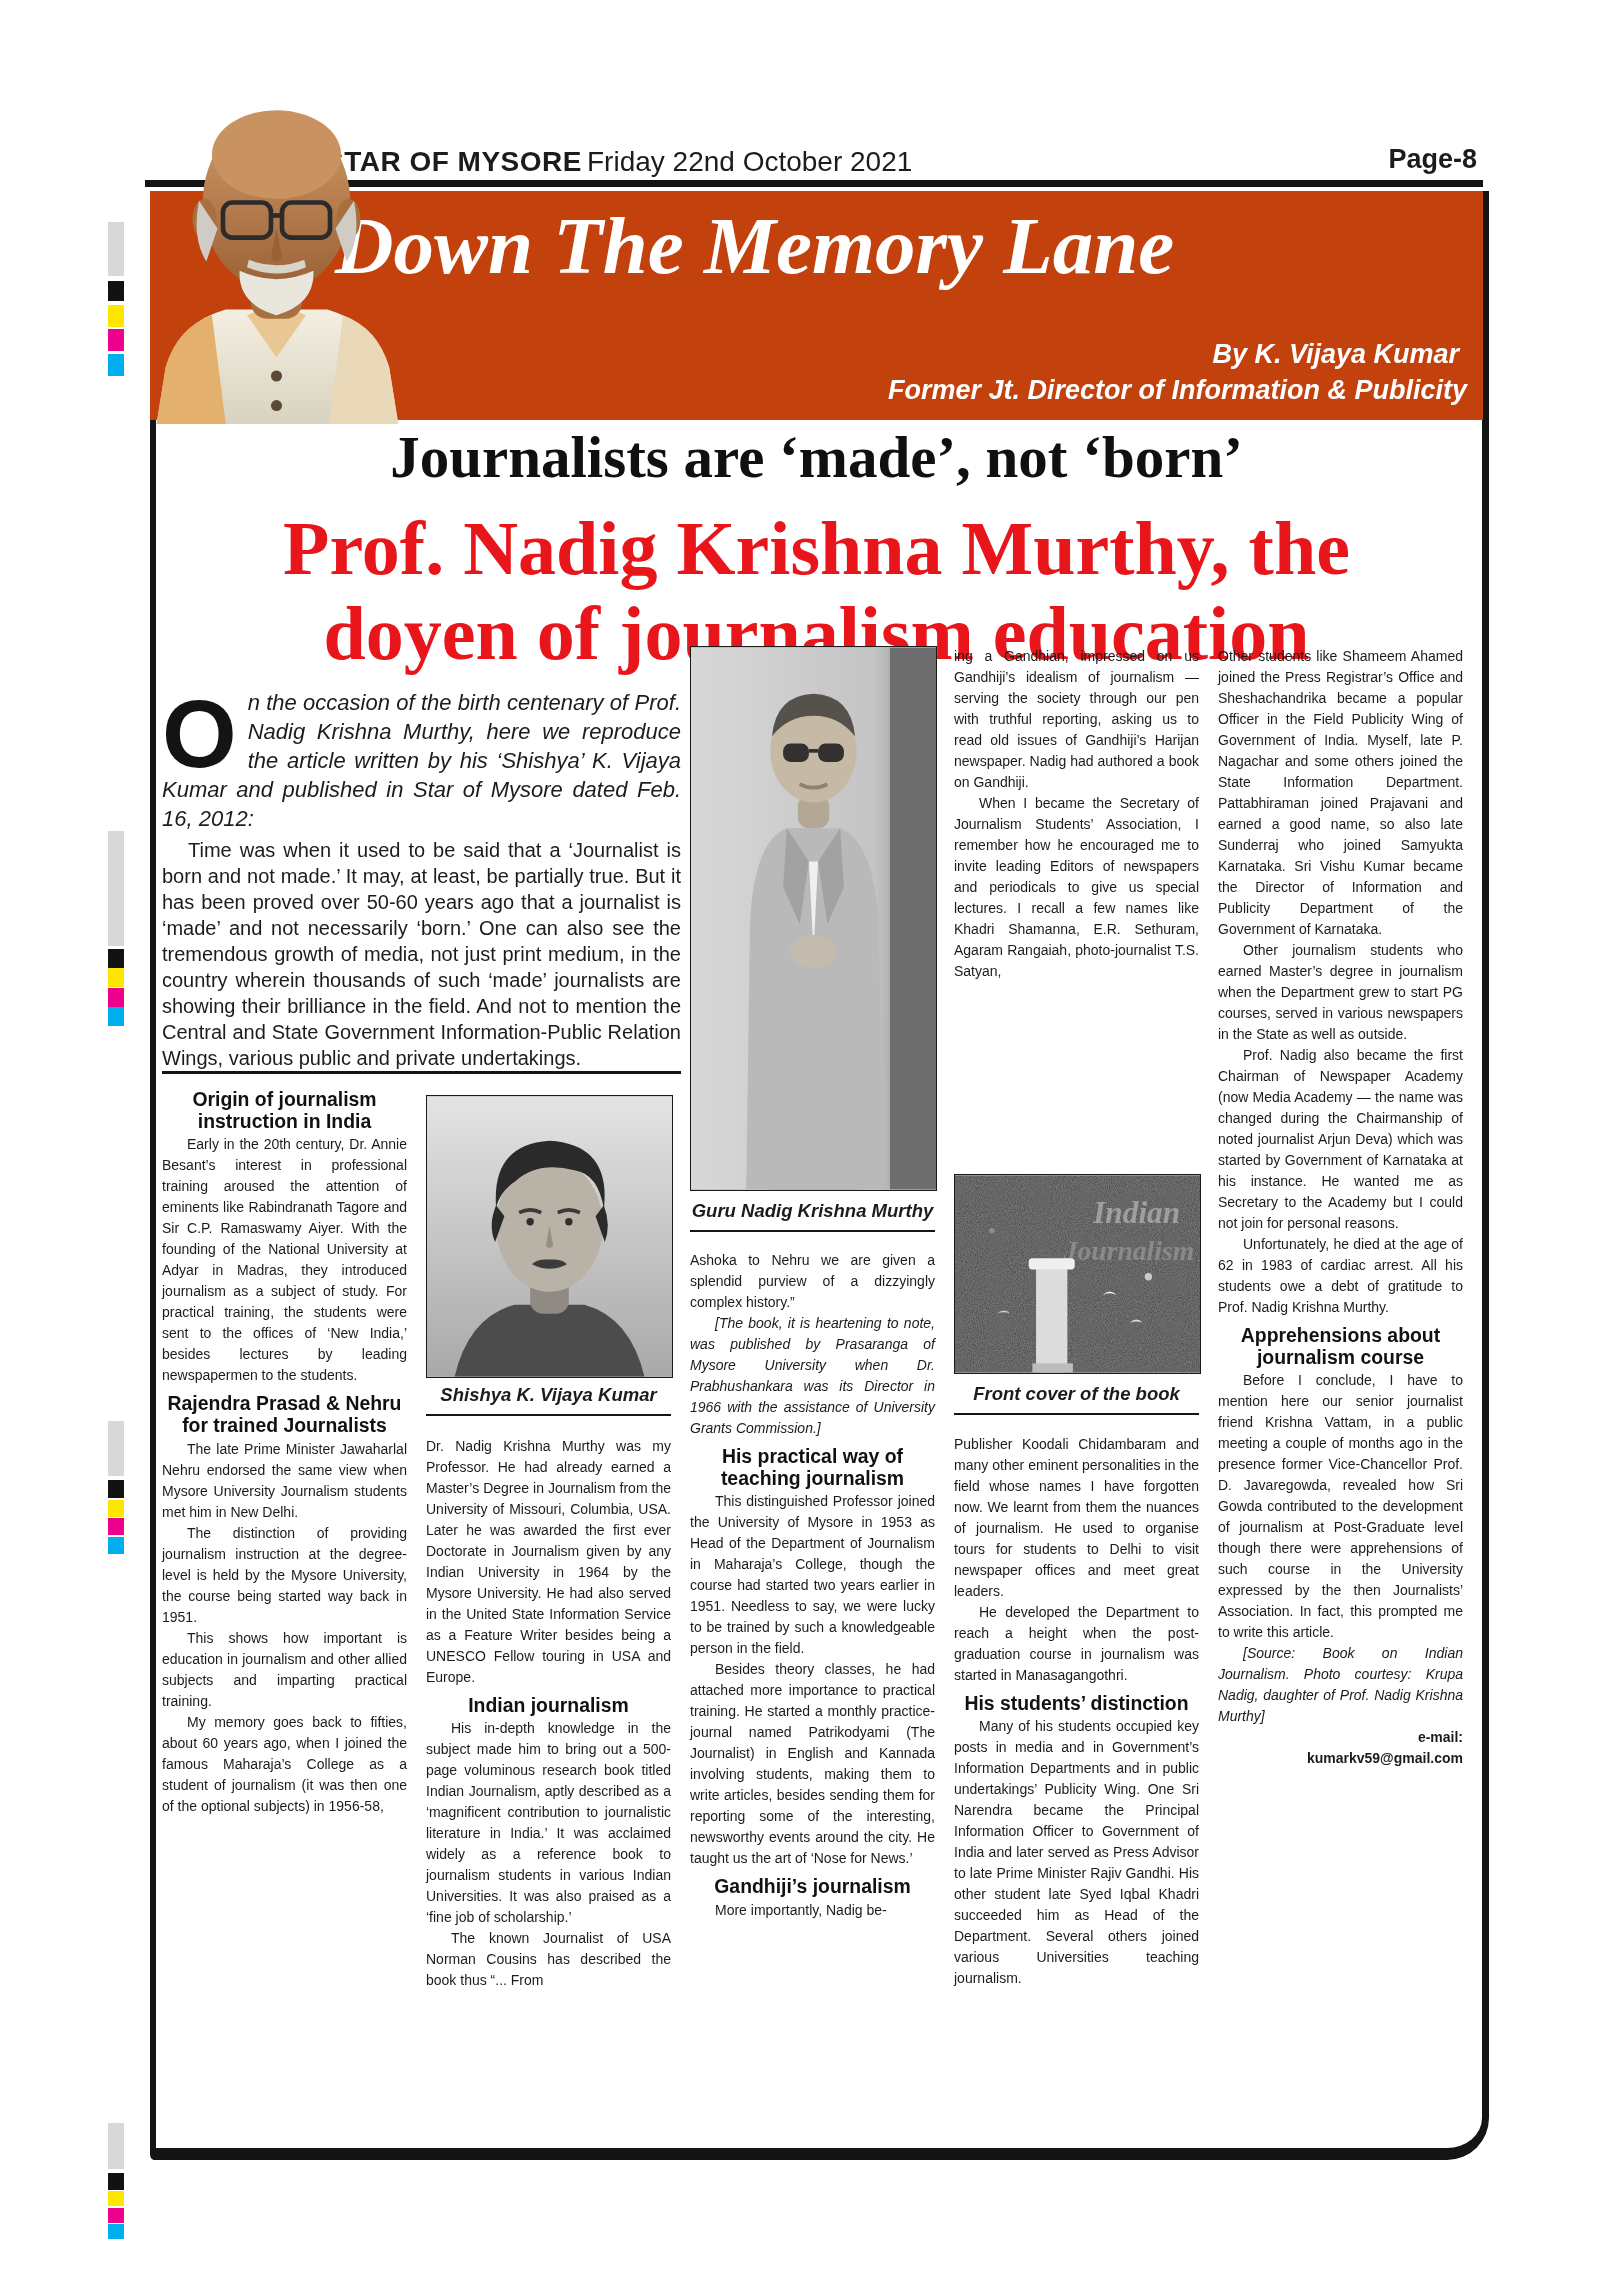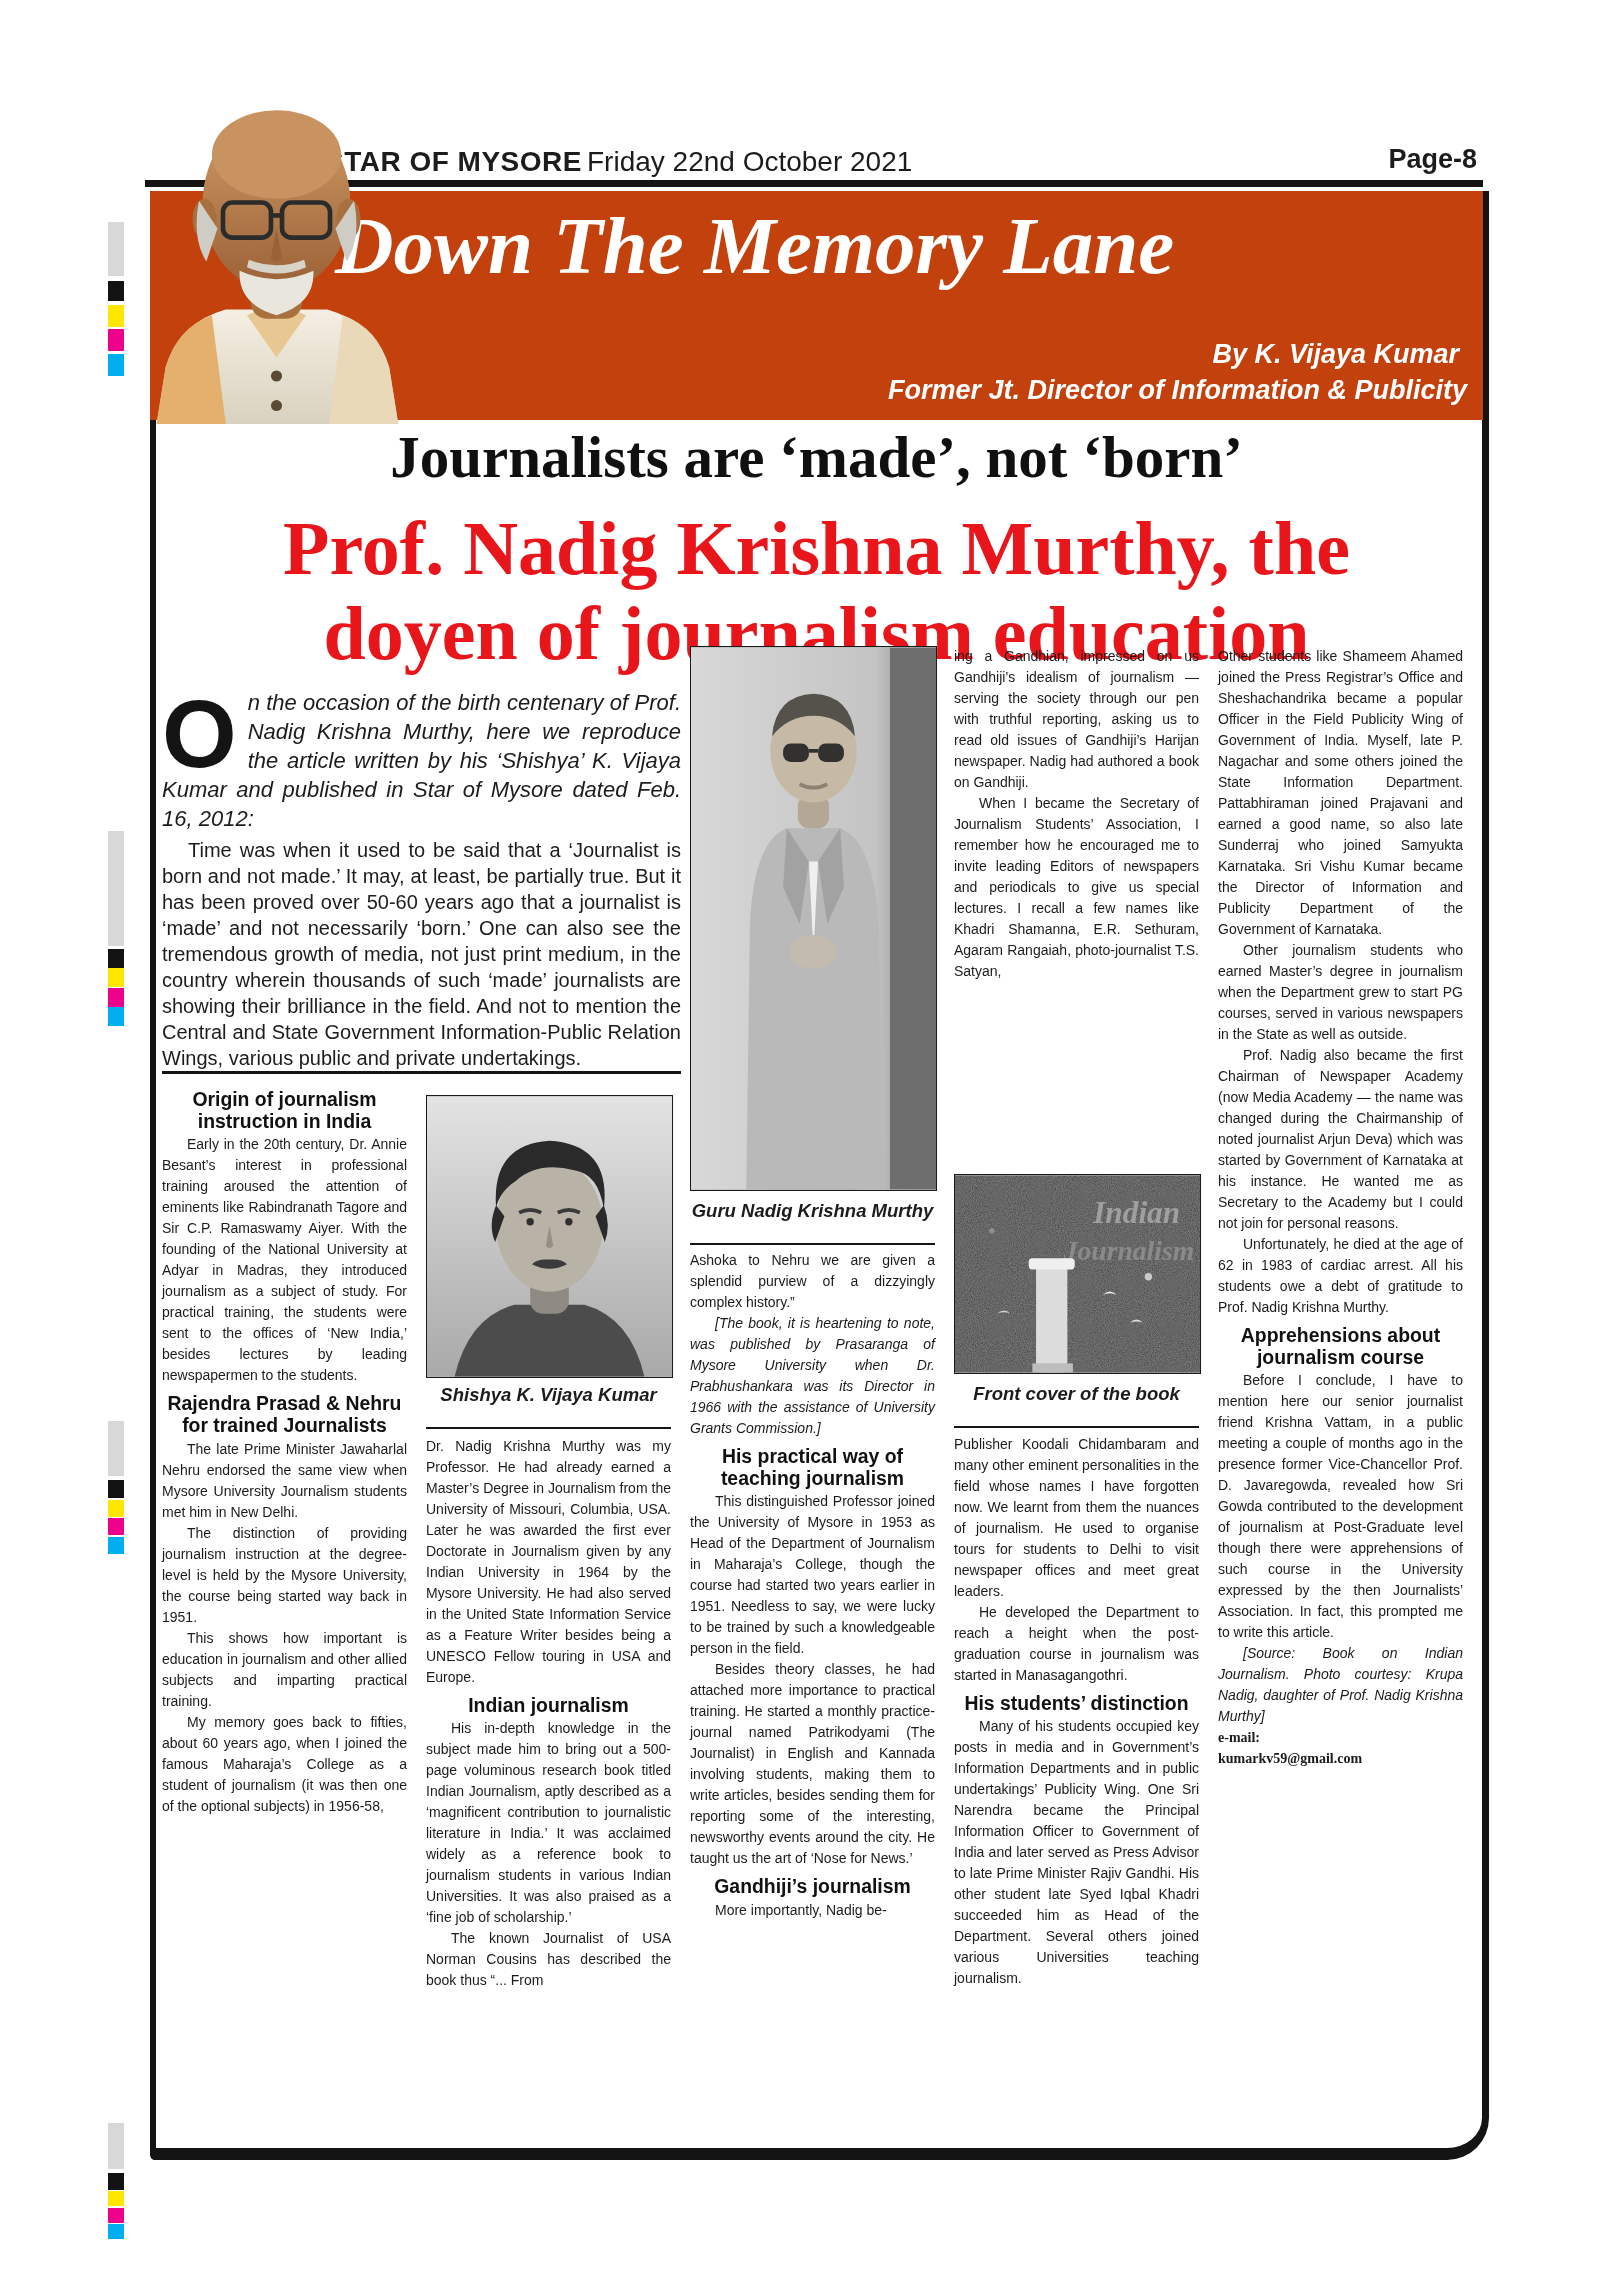--- a/index.html
+++ b/index.html
@@ -37,27 +37,27 @@
   .intro{position:absolute;left:162px;top:688px;width:519px;text-align:justify;}
   .dropcap{float:left;font-weight:bold;font-size:96px;line-height:79px;margin:5.5px 11px 0 0;color:#141414;}
   .intro-it{font-style:italic;font-size:22px;line-height:29px;}
   .intro-body{margin:3.7px 0 0;font-size:20px;line-height:26px;text-indent:26px;}
   .intro-rule{position:absolute;left:162px;top:1071px;width:519px;height:2.8px;background:#141414;}
   
   .col{position:absolute;width:245px;}
   .col p{margin:0;font-size:14px;line-height:21px;text-align:justify;text-indent:25px;color:#1b1b1b;}
   .col p.ni{text-indent:0;}
   .col p.it{font-style:italic;}
-  .col p.ctr{text-align:left;text-indent:0;font-family:Liberation Serif, serif;}
+  .col p.ctr{text-align:right;text-indent:0;}
   .col p.b{font-weight:bold;}
   .col .colh{font-weight:bold;font-size:19.4px;line-height:22px;text-align:center;margin:5.5px 0 2.8px;color:#111;}
   
   .photo{position:absolute;border:1.8px solid #1a1a1a;background:#bbb;}
   .caption{position:absolute;width:245px;text-align:center;font-weight:bold;font-style:italic;font-size:18.5px;
-           padding-bottom:21px;border-bottom:2.8px solid #151515;}
+           padding-bottom:8px;border-bottom:2.8px solid #151515;}
 </style>
 </head>
 <body>
 
 <div class="page">
 
   <div>
     <div class="reg grey" style="top:222px;height:54px;"></div>
     <div class="reg black" style="top:281px;height:20px;"></div>
     <div class="reg yellow" style="top:305px;height:22px;"></div>

